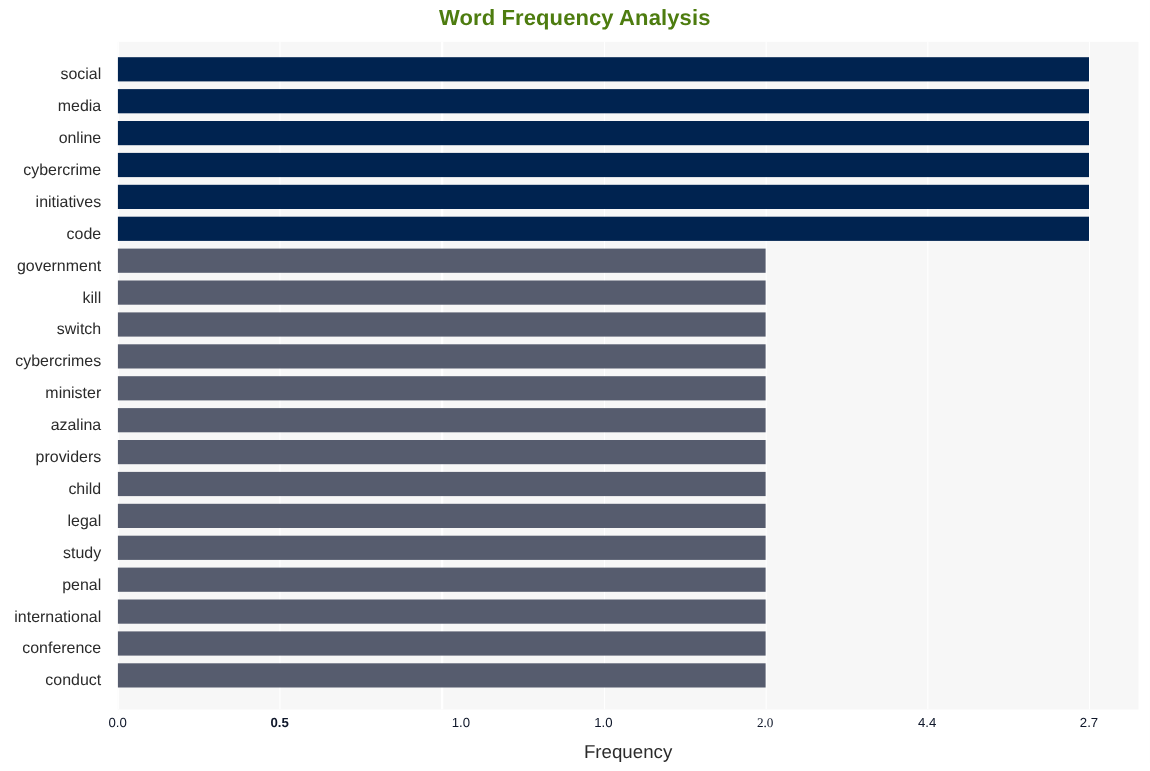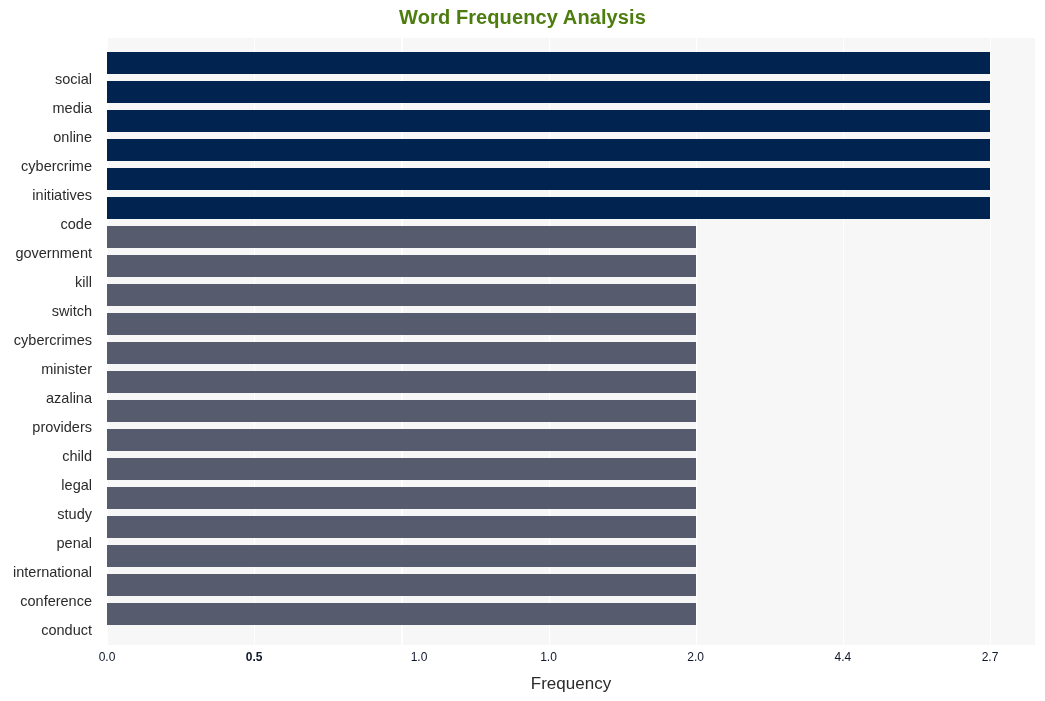--- a/index.html
+++ b/index.html
@@ -63,21 +63,21 @@
     position: absolute;
     left: 0;
     top: 0;
     height: 100%;
   }
 
   
   #ylabels {
     position: absolute;
     left: 0;
-    top: 55px;
+    top: 44px;
     width: 100px;
     height: 607px;
   }
   .ytick {
     position: absolute;
     right: 0;
     width: 100px;
     text-align: right;
     font-size: 14.5px;
     color: #2b2b2b;
@@ -209,20 +209,20 @@
       <div class="ytick" style="top: 509.256px; padding-right: 8px;">international</div>
       <div class="ytick" style="top: 538.257px; padding-right: 8px;">conference</div>
       <div class="ytick" style="top: 567.258px; padding-right: 8px;">conduct</div>
     </div>
 
   <div id="xlabels">
       <div class="xtick" style="left: 107px;">0.0</div>
       <div class="xtick" style="left: 254.167px; font-weight: bold;">0.5</div>
       <div class="xtick" style="left: 419px;">1.0</div>
       <div class="xtick" style="left: 548.5px;">1.0</div>
-      <div class="xtick" style="left: 695.667px;">2.0</div>
+      <div class="xtick" style="left: 695.667px; font-family: Liberation Serif, serif;">2.0</div>
       <div class="xtick" style="left: 842.833px;">4.4</div>
       <div class="xtick" style="left: 990px;">2.7</div>
     </div>
 
   <div id="xaxis-label">Frequency</div>
 
 </div>
 
 </body></html>

